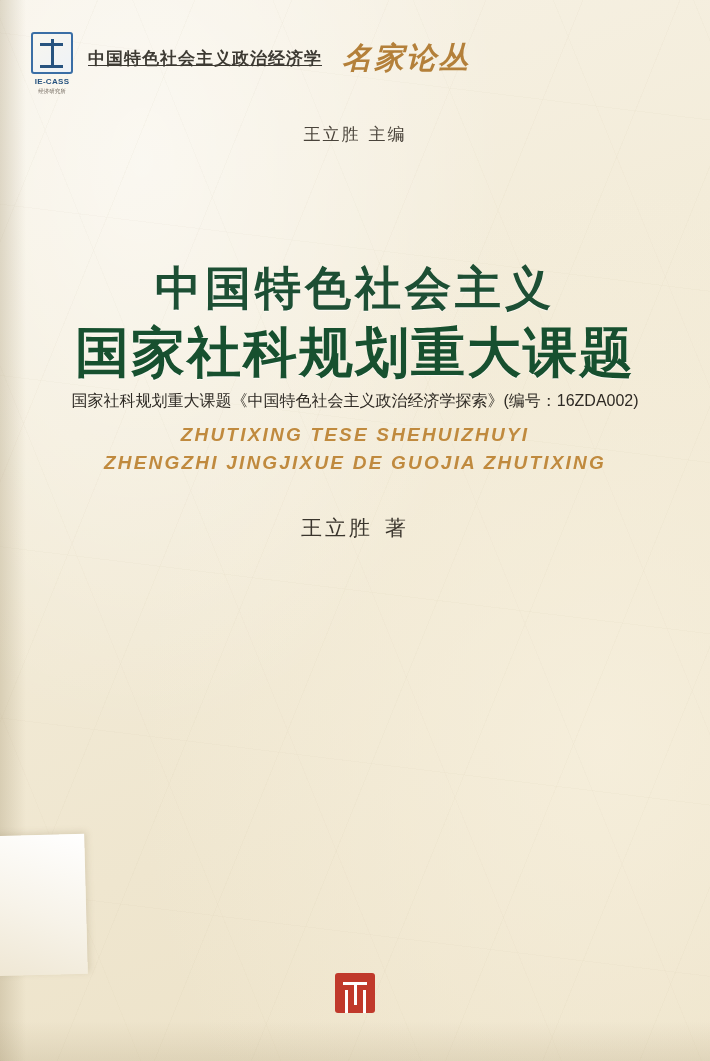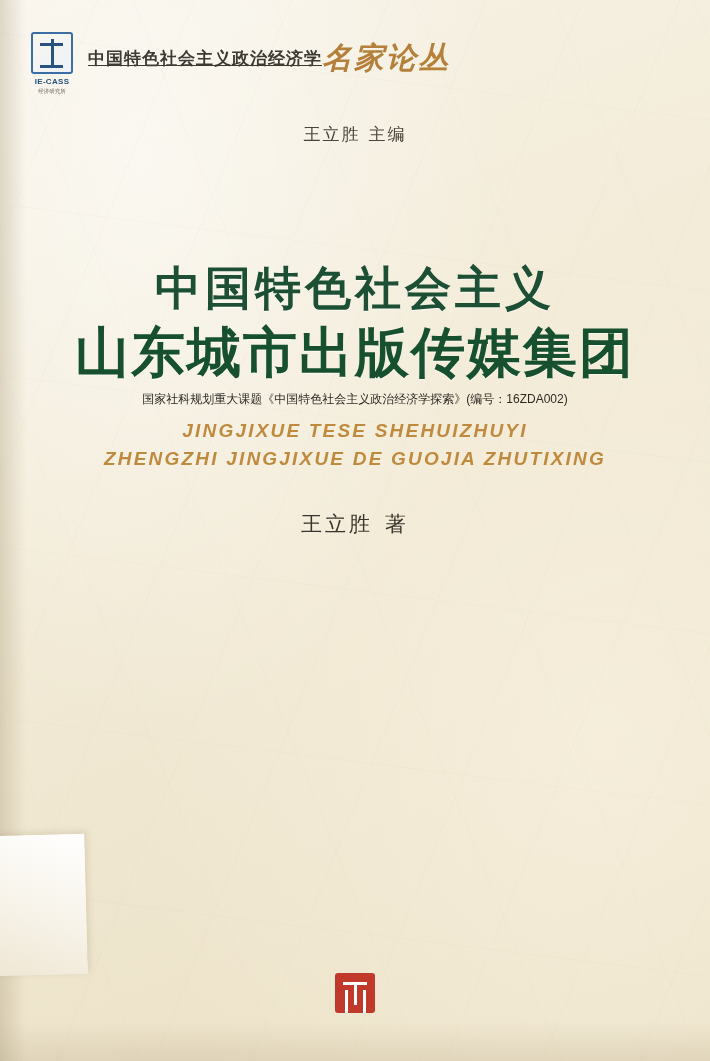--- a/index.html
+++ b/index.html
@@ -129,21 +129,21 @@
     vertical-align: middle;
     text-decoration: underline;
   }
   .series-accent {
     font-family: "Liberation Serif", serif;
     font-size: 30px;
     font-weight: bold;
     font-style: italic;
     color: #b4803a;
     letter-spacing: 2px;
-    margin-left: 0;
+    margin-left: 20px;
     vertical-align: middle;
     text-align: right;
   }
   .editor-line {
     position: absolute;
     left: 0; right: 0;
     top: 48px;
     text-align: center;
     font-size: 17px;
     color: #4a443b;
@@ -173,21 +173,21 @@
     font-size: 54px;
     font-weight: bold;
     color: #17502f;
     letter-spacing: 2px;
     line-height: 1.18;
     margin-top: 6px;
     text-shadow: 0 1px 0 rgba(255,255,255,0.6);
   }
   .project-line {
     margin-top: 6px;
-    font-size: 12px;
+    font-size: 16px;
     color: #2e2a24;
     letter-spacing: 0px;
     white-space: nowrap;
   }
   .pinyin {
     margin-top: 9px;
     color: #c08a3e;
     font-family: "Liberation Sans", sans-serif;
     font-weight: bold;
     font-style: italic;
@@ -262,24 +262,24 @@
     <div class="series-line">
       <span class="series-main">中国特色社会主义政治经济学</span><span class="series-accent">名家论丛</span>
     </div>
     <div class="editor-line">
       <span>王立胜</span><span class="role">主编</span>
     </div>
   </div>
 
   <div class="title-block">
     <div class="title-1">中国特色社会主义</div>
-    <div class="title-2">山东城市出版传媒集团</div>
+    <div class="title-2">国家社科规划重大课题</div>
     <div class="project-line">国家社科规划重大课题《中国特色社会主义政治经济学探索》(编号：16ZDA002)</div>
     <div class="pinyin">
-      <div>JINGJIXUE TESE SHEHUIZHUYI</div>
+      <div>ZHUTIXING TESE SHEHUIZHUYI</div>
       <div>ZHENGZHI JINGJIXUE DE GUOJIA ZHUTIXING</div>
     </div>
     <div class="author-line">
       <span>王立胜</span><span class="role">著</span>
     </div>
   </div>
 
   <div class="publisher">
     <div class="pub-mark"></div>
   </div>

